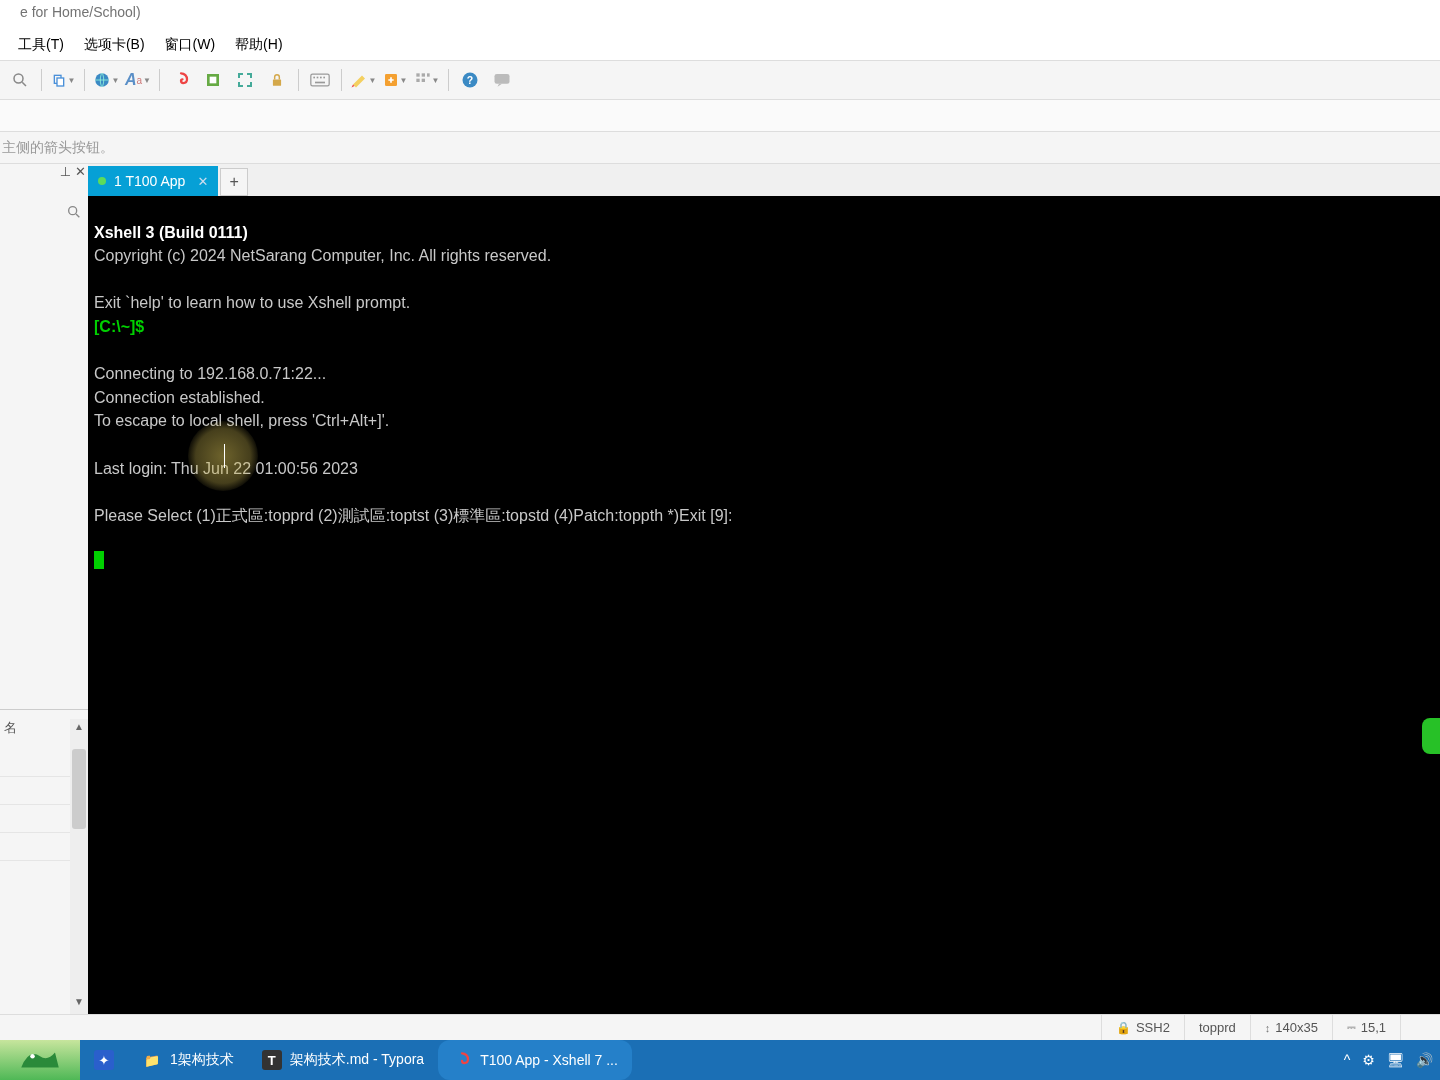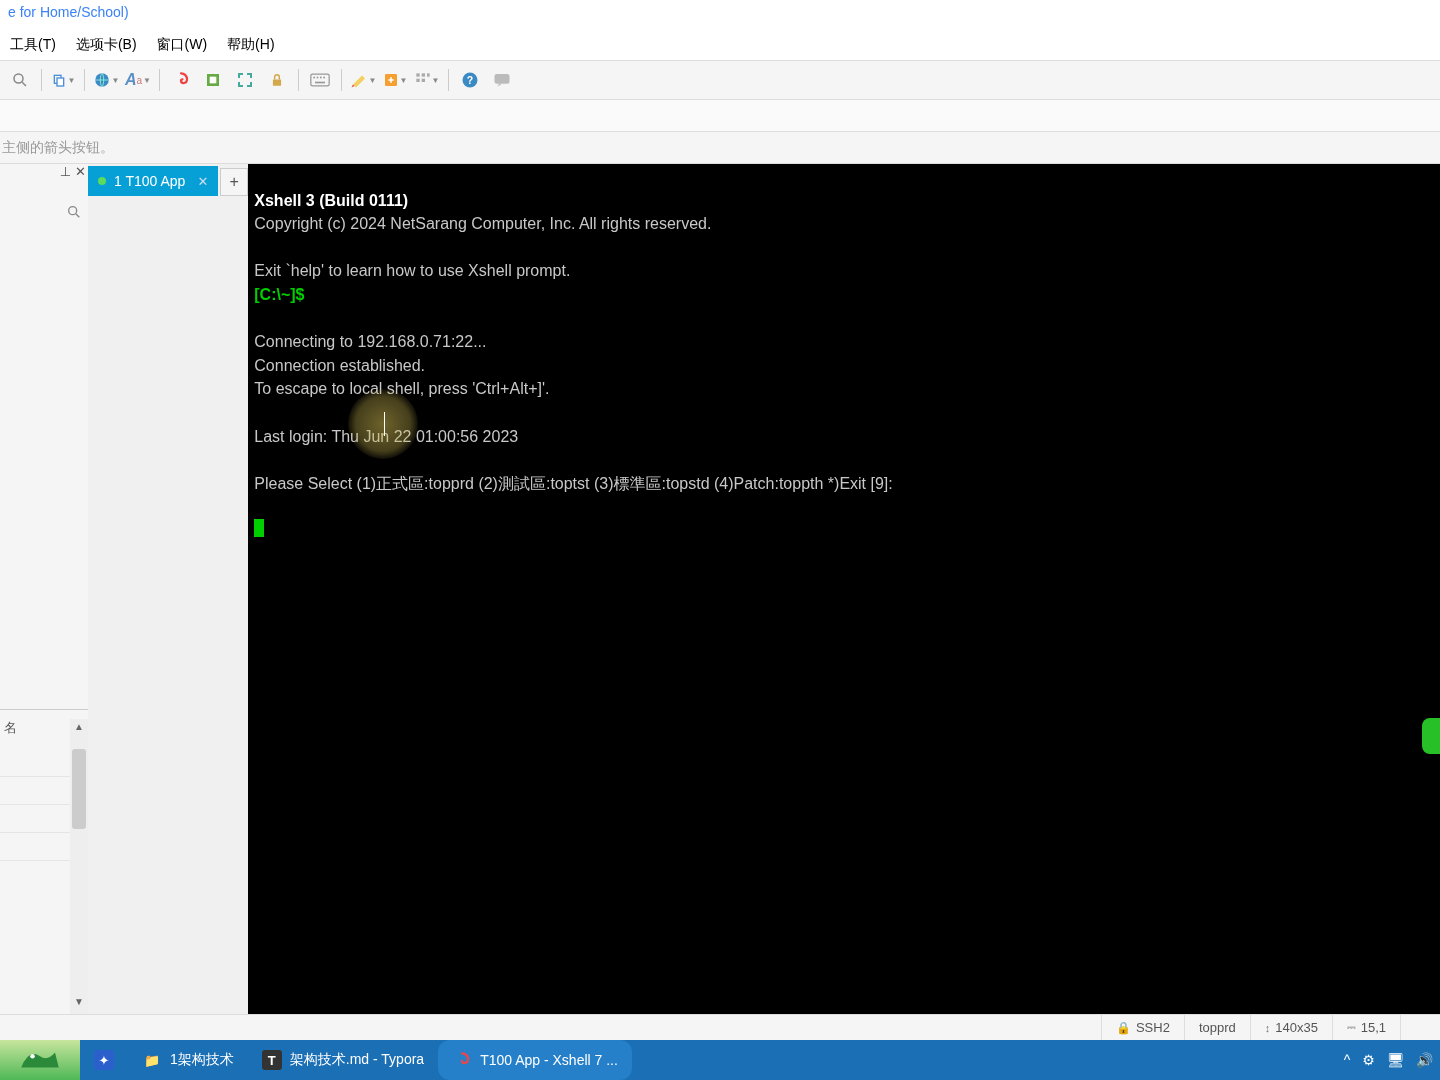--- a/index.html
+++ b/index.html
@@ -1,20 +1,20 @@
 <!DOCTYPE html>
 <html><head>
 <meta charset="utf-8">
 <style>
 * { margin: 0; padding: 0; box-sizing: border-box; font-family: "Microsoft YaHei", sans-serif; }
 body { width: 1440px; height: 1080px; background: #f0f0f0; overflow: hidden; position: relative; }
 
-.title-bar { height: 30px; background: #fff; padding: 4px 8px; font-size: 14px; color: #3b82f6; }
-
-.menu-bar { height: 30px; background: #fff; padding: 0 0; display: flex; align-items: center; font-size: 14px; }
+.title-bar { height: 30px; background: #fff; padding: 4px 20px; font-size: 14px; color: #737373; }
+
+.menu-bar { height: 30px; background: #fff; padding: 0 8px; display: flex; align-items: center; font-size: 14px; }
 .menu-item { padding: 4px 10px; cursor: pointer; }
 
 .toolbar { height: 40px; background: #f5f5f5; border-top: 1px solid #ddd; border-bottom: 1px solid #ddd; display: flex; align-items: center; padding: 0 6px; gap: 4px; }
 .tb-btn { width: 28px; height: 28px; display: flex; align-items: center; justify-content: center; cursor: pointer; border-radius: 3px; }
 .tb-sep { width: 1px; height: 22px; background: #ccc; margin: 0 3px; }
 .dropdown-arrow { font-size: 8px; color: #888; margin-left: 1px; }
 
 .blank-strip { height: 32px; background: #fafafa; border-bottom: 1px solid #ddd; }
 
 .hint-bar { height: 32px; background: #f5f5f5; font-size: 14px; color: #999; display: flex; align-items: center; padding-left: 2px; border-bottom: 1px solid #ddd; }
@@ -28,21 +28,21 @@
 .left-divider { position: absolute; top: 545px; left: 0; right: 0; border-top: 1px solid #ccc; }
 .left-scroll { position: absolute; right: 0; top: 555px; bottom: 0; width: 18px; background: #eee; }
 .left-scroll-thumb { position: absolute; top: 30px; width: 14px; left: 2px; height: 80px; background: #ccc; border-radius: 3px; }
 .left-scroll-up, .left-scroll-down { position: absolute; width: 16px; height: 16px; left: 1px; font-size: 10px; text-align: center; color: #666; cursor: pointer; }
 .left-scroll-up { top: 2px; }
 .left-scroll-down { bottom: 2px; }
 .left-label { position: absolute; top: 555px; left: 4px; font-size: 13px; color: #555; }
 .left-lines { position: absolute; top: 585px; left: 0; right: 18px; }
 .left-line { height: 28px; border-bottom: 1px solid #e5e5e5; }
 
-.right-panel { flex: 1; display: flex; flex-direction: row; }
+.right-panel { flex: 1; display: flex; flex-direction: column; }
 
 .tab-bar { height: 32px; background: #f0f0f0; display: flex; align-items: flex-end; }
 .tab { height: 30px; background: #06a0d6; color: #fff; display: flex; align-items: center; padding: 0 10px; font-size: 14px; cursor: pointer; gap: 8px; }
 .tab .dot { width: 8px; height: 8px; background: #5CDB5C; border-radius: 50%; }
 .tab .close-x { font-size: 13px; color: #cde; margin-left: 4px; cursor: pointer; }
 .tab-add { width: 28px; height: 28px; background: #f5f5f5; border: 1px solid #ccc; display: flex; align-items: center; justify-content: center; font-size: 16px; color: #555; cursor: pointer; margin-left: 2px; }
 
 .terminal { flex: 1; background: #000; color: #c8c8c8; font-family: "Consolas", "Courier New", monospace; font-size: 16px; line-height: 1.35; padding: 4px 6px; white-space: pre; position: relative; overflow: hidden; }
 .term-bold { font-weight: bold; color: #fff; }
 .term-green { color: #00d000; font-weight: bold; }

